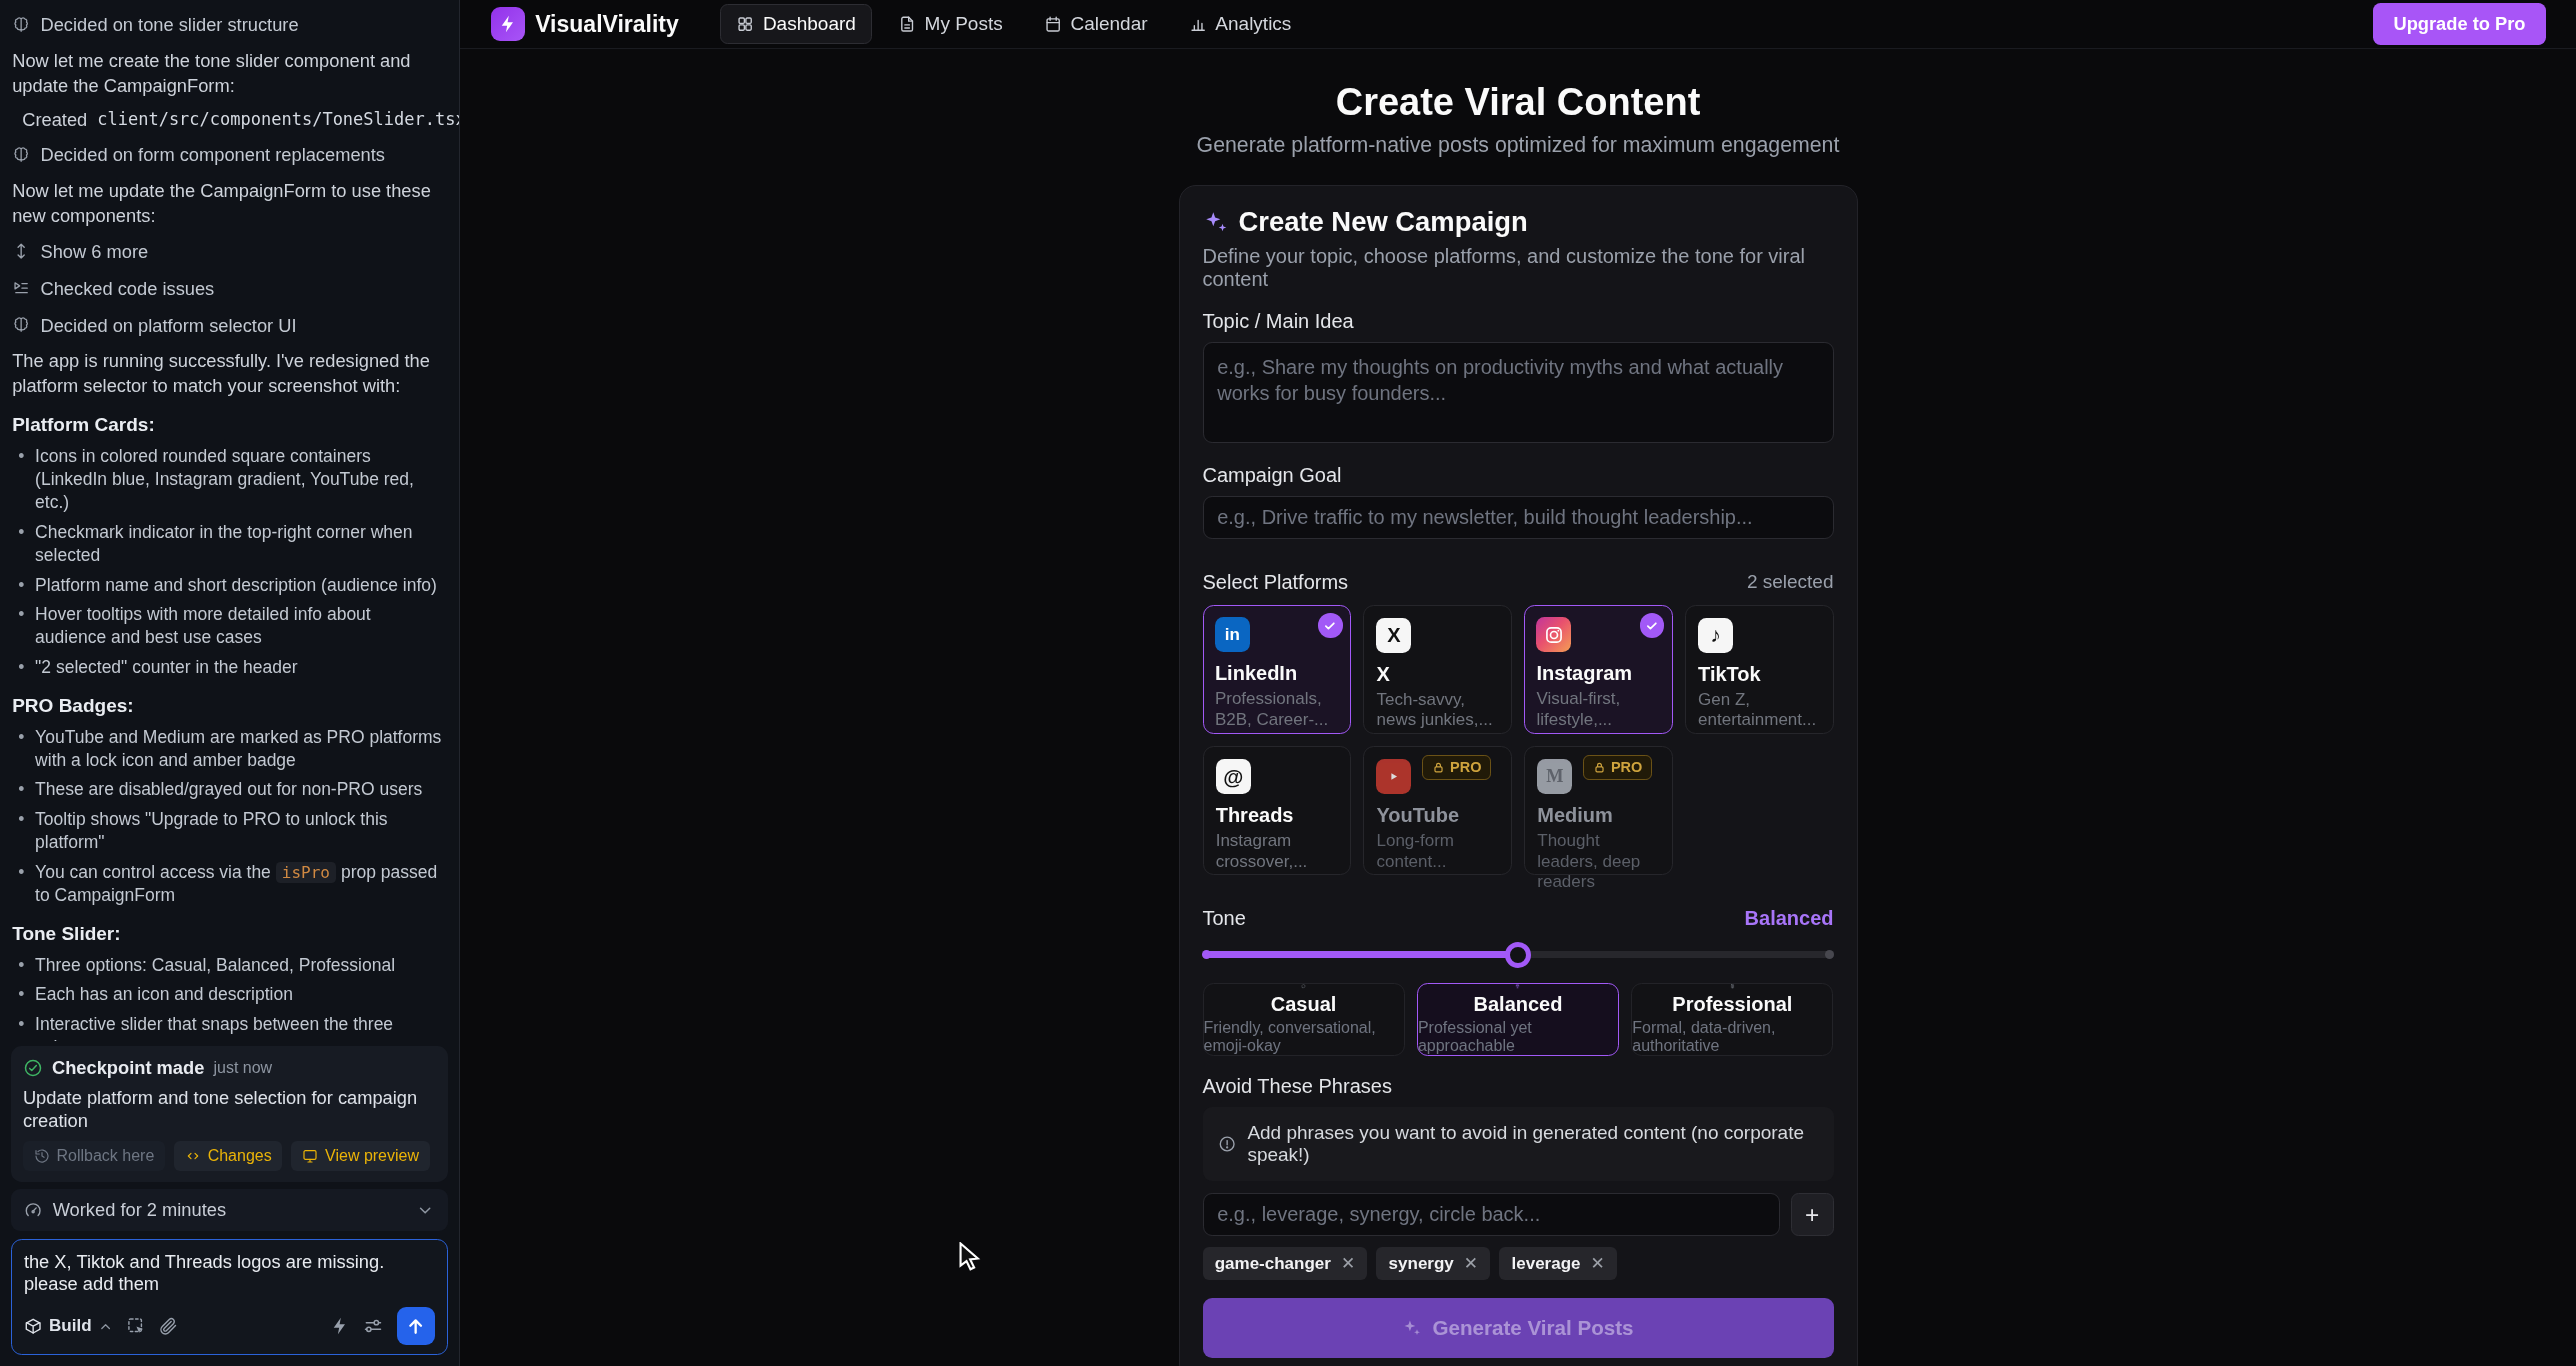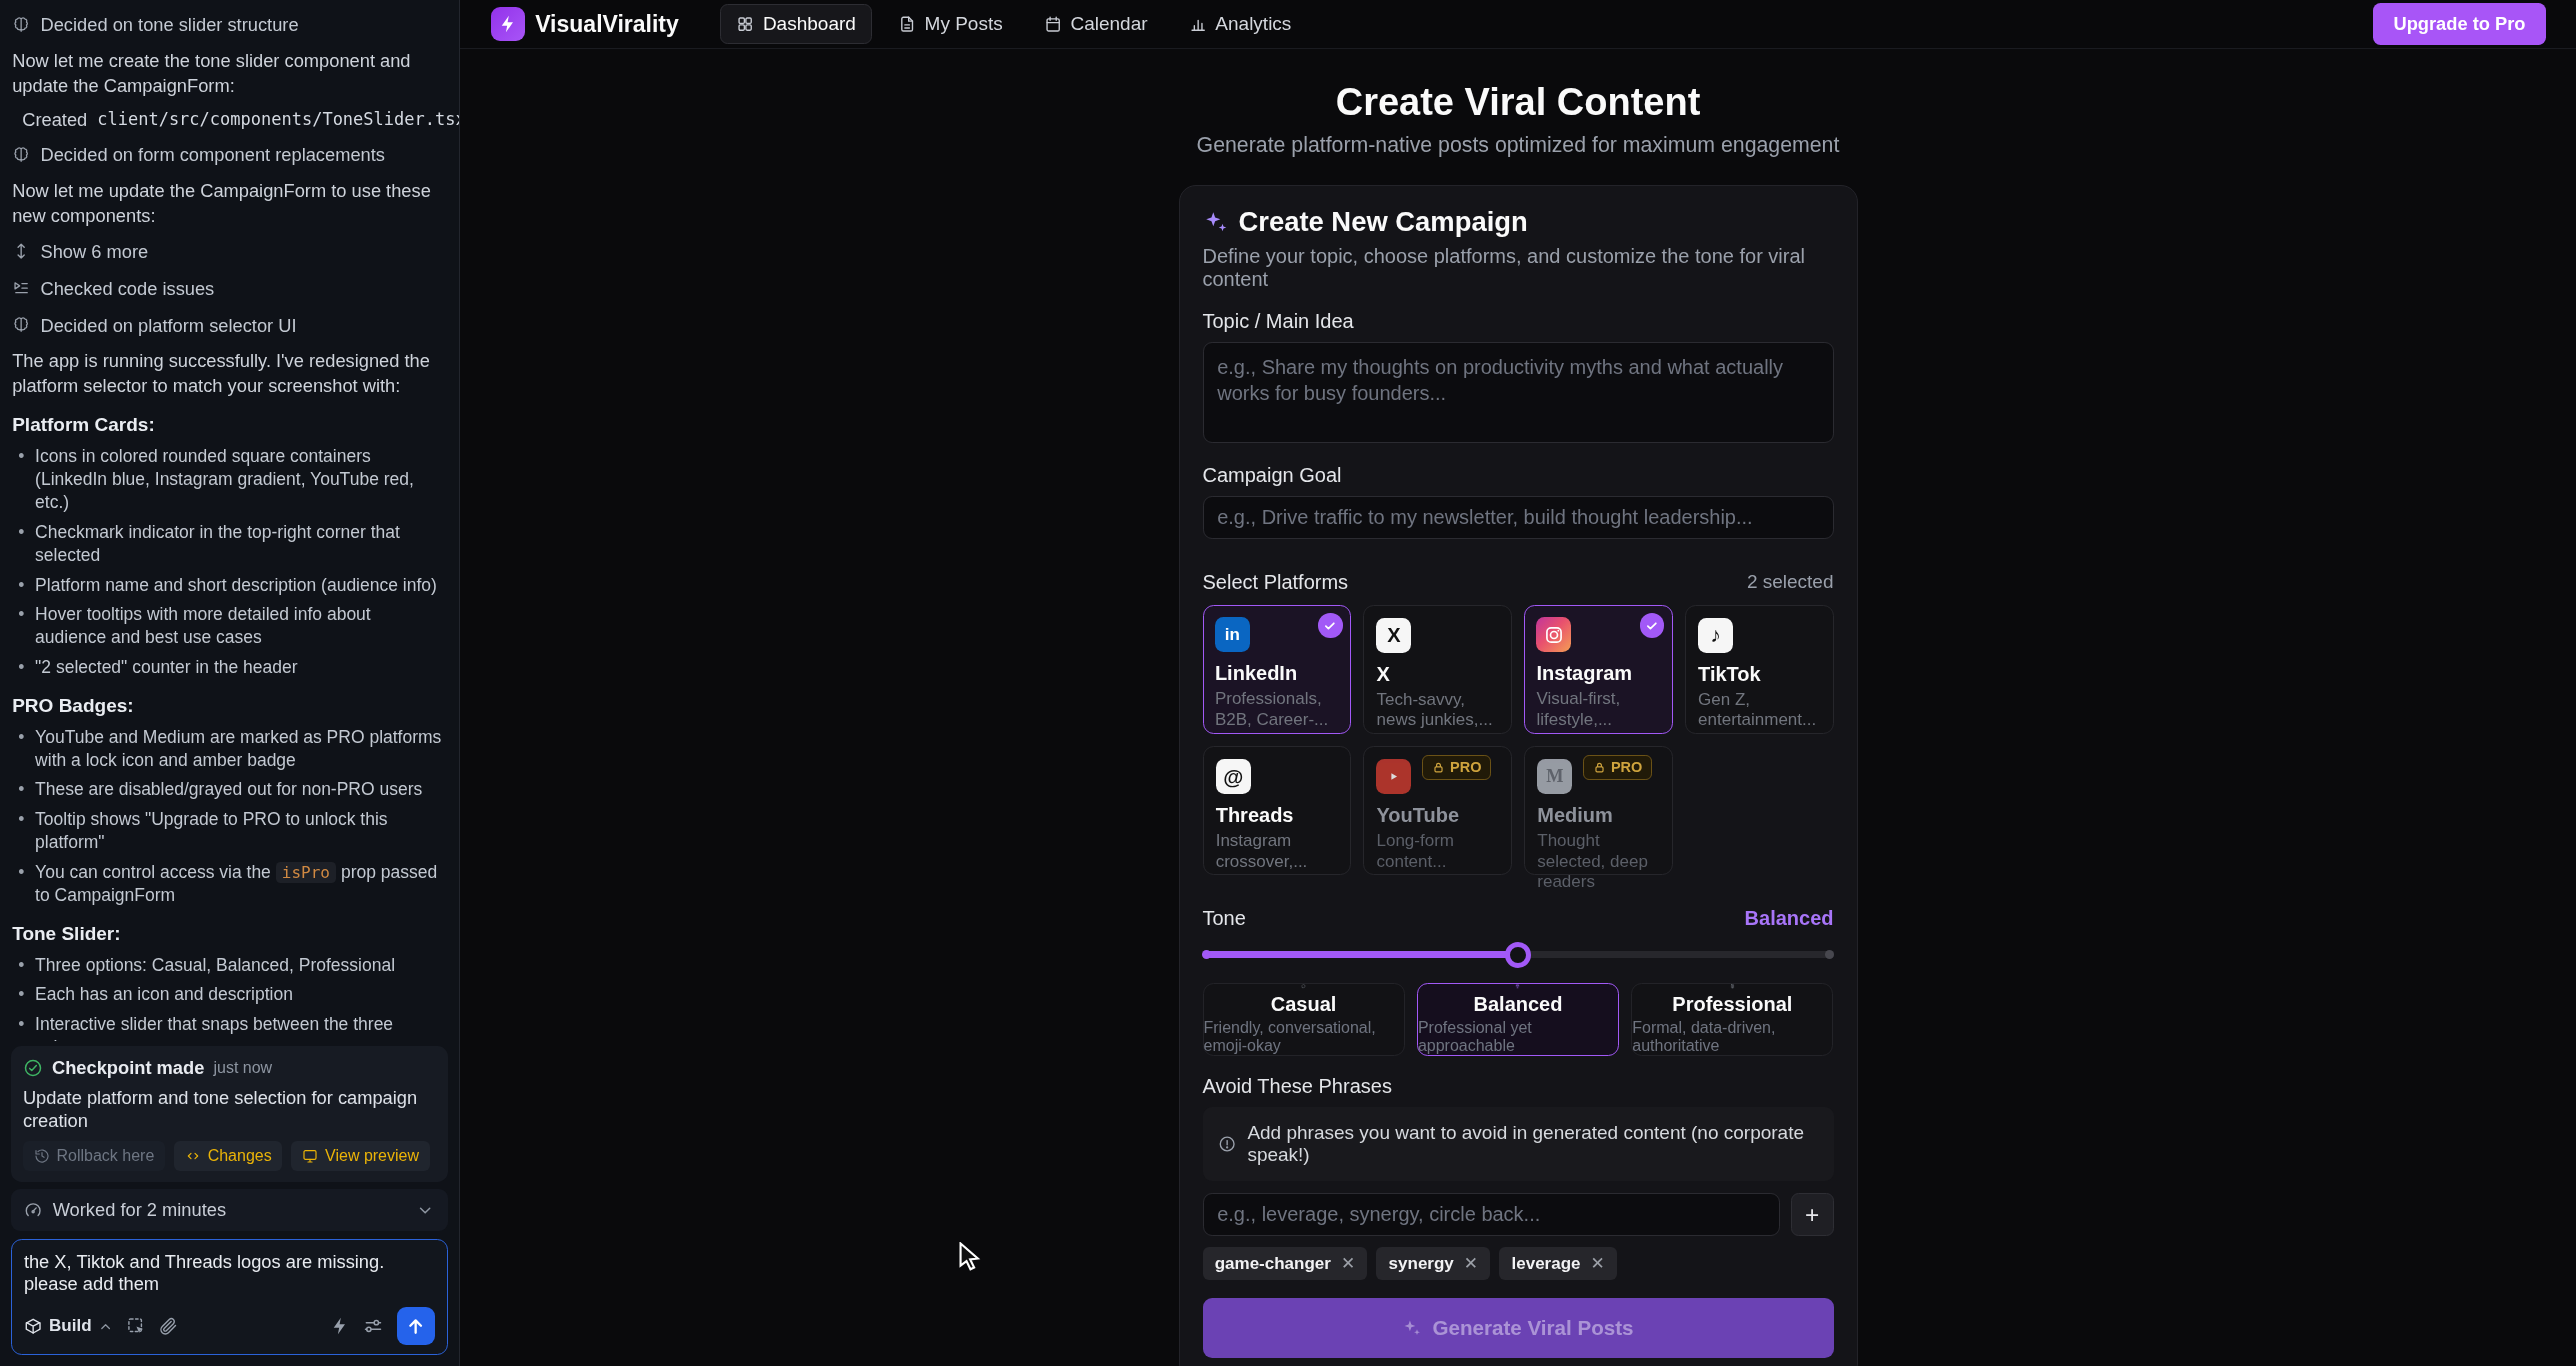--- a/index.html
+++ b/index.html
@@ -184,21 +184,21 @@
       </div>
 
       <div class="block para">The app is running successfully. I've redesigned the platform selector to match your screenshot with:</div>
 
       <div class="head">Platform Cards:</div>
       <ul class="blist">
         <li>
             <span>Icons in colored rounded square containers (LinkedIn blue, Instagram gradient, YouTube red, etc.)</span>
           </li>
         <li>
-            <span>Checkmark indicator in the top-right corner that selected</span>
+            <span>Checkmark indicator in the top-right corner when selected</span>
           </li>
         <li>
             <span>Platform name and short description (audience info)</span>
           </li>
         <li>
             <span>Hover tooltips with more detailed info about audience and best use cases</span>
           </li>
         <li>
             <span>"2 selected" counter in the header</span>
           </li>
@@ -461,21 +461,21 @@
                 <span>M</span>
               </div>
             <div class="probadge">
               <svg width="13" height="13" viewBox="0 0 24 24" fill="none" stroke="currentColor" stroke-width="2.2">
                   <rect x="5.5" y="11" width="13" height="9" rx="2"></rect>
                   <path d="M8.5 11V8a3.5 3.5 0 0 1 7 0v3"></path>
                 </svg>
               <span>PRO</span>
             </div>
             <div class="pname">Medium</div>
-            <div class="pdesc">Thought selected, deep readers</div>
+            <div class="pdesc">Thought leaders, deep readers</div>
           </div>
         </div>
 
         <div class="split-row">
           <span class="flabel-inline">Tone</span>
           <span class="tone-val">Balanced</span>
         </div>
 
         <div class="slider">
           <div class="track"></div>

